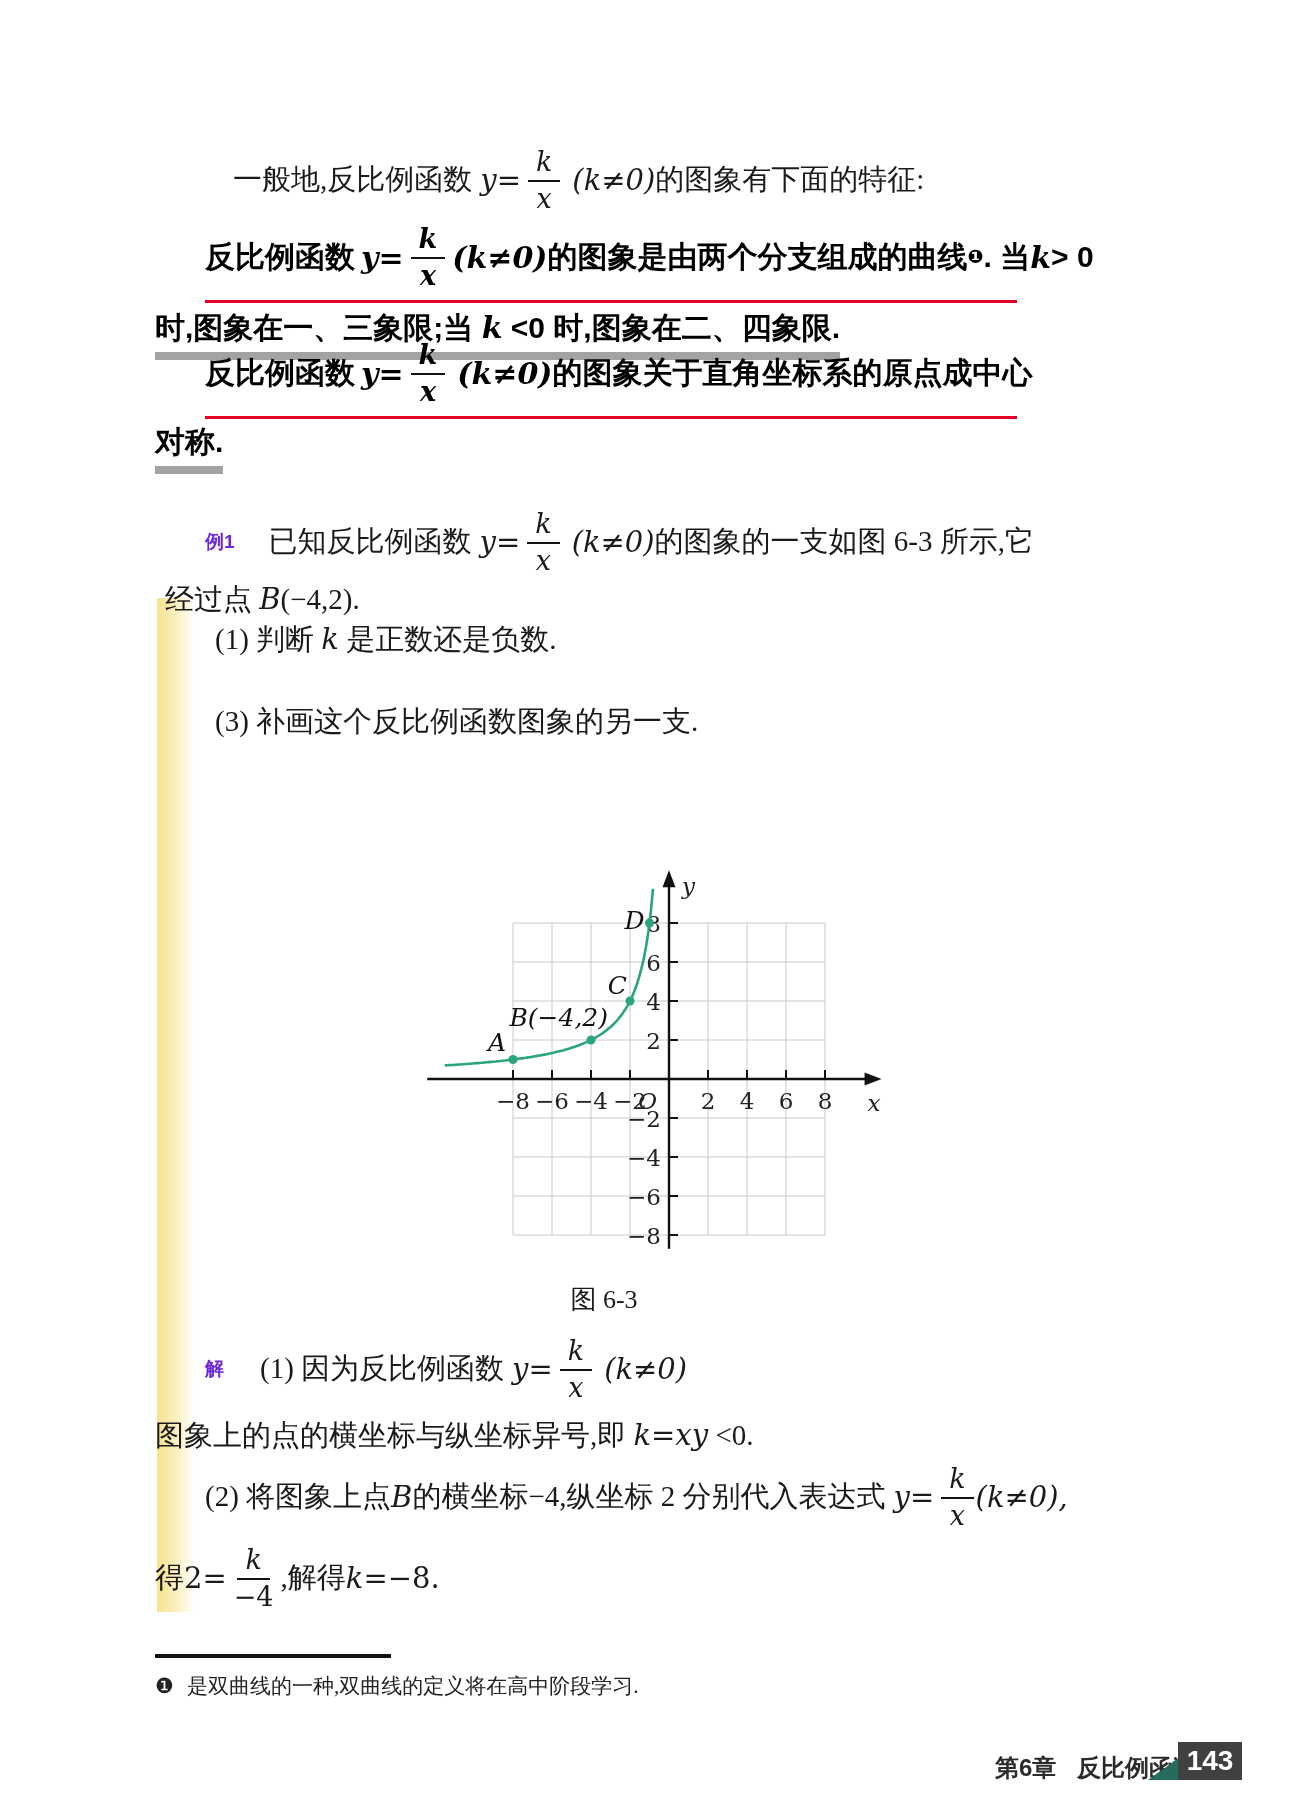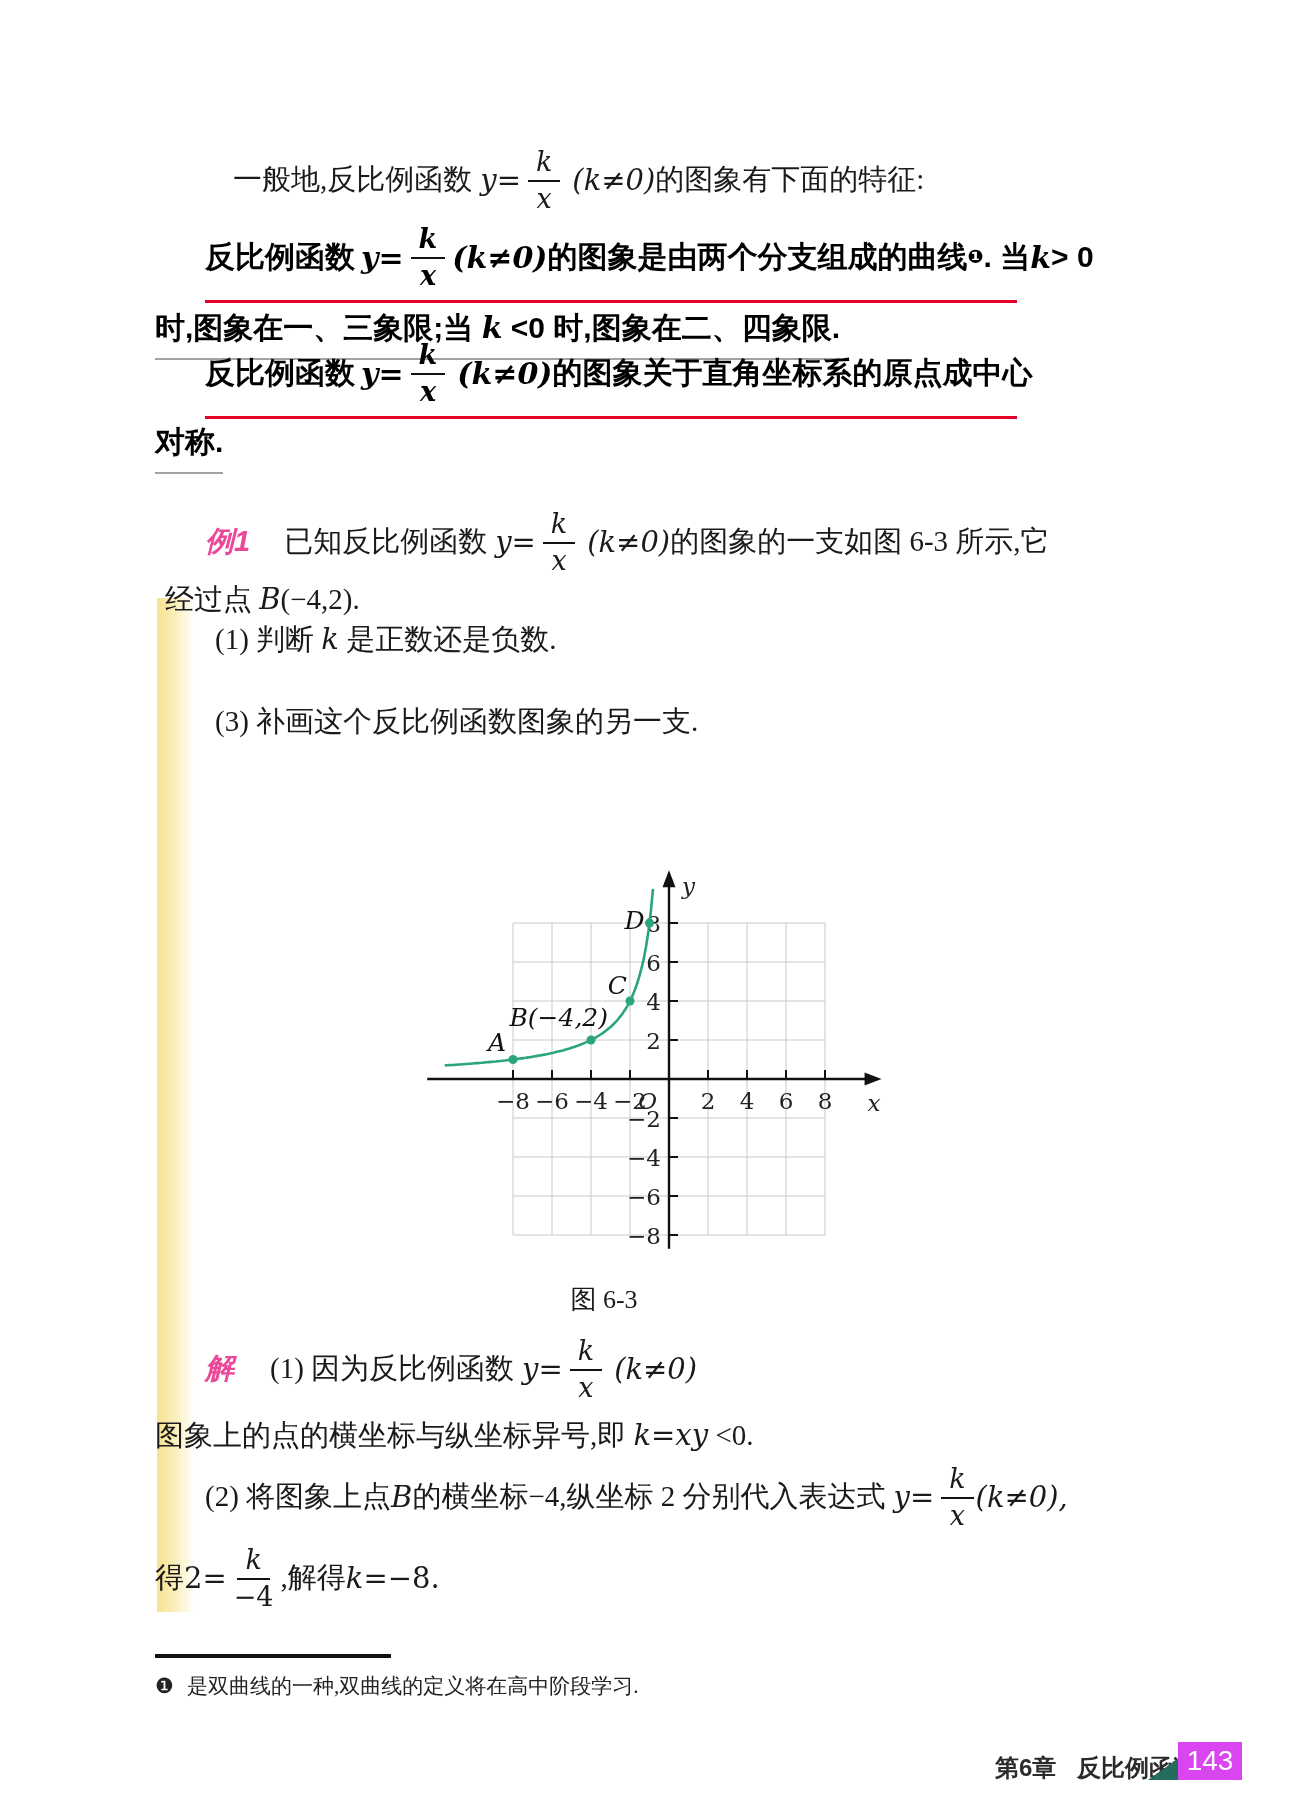--- a/index.html
+++ b/index.html
@@ -15,32 +15,32 @@
   .mn{font-family:"DejaVu Serif",serif;}
   .frac{display:inline-flex;flex-direction:column;align-items:center;
         margin:0 7px;font-family:"DejaVu Serif",serif;font-style:italic;
         font-size:27px;line-height:1.08;}
   .frac .num{padding:0 8px 3px;border-bottom:2px solid #111;}
   .frac .den{padding-top:2px;}
   .cond{margin-left:5px;}
   .bold-hei{font-family:"Liberation Sans","DejaVu Sans",sans-serif;font-weight:bold;color:#000;}
   .b-size{font-size:30px;}
   .redline-block{border-bottom:3px solid #e60027;}
-  .redline-inline{display:inline-block;border-bottom:2px solid #a3a3a3;padding-bottom:12px;}
+  .redline-inline{display:inline-block;border-bottom:8px solid #a3a3a3;padding-bottom:6px;}
   .green-label{font-family:"Liberation Sans","DejaVu Sans",sans-serif;font-weight:bold;
-               color:#ec4899;font-size:29px;font-style:italic;}
+               color:#6d28d9;font-size:19px;}
   .fnmark{font-size:19px;vertical-align:9px;line-height:0;}
   .strip{background:linear-gradient(to right,#f7e28e 0%,#fbeeb9 45%,rgba(255,252,240,0) 100%);}
   .caption{font-size:26px;text-align:center;}
   .fnrule{background:#111;}
   .fntext{font-size:21px;color:#222;white-space:nowrap;}
   .footer-chapter{font-family:"Liberation Sans","DejaVu Sans",sans-serif;
                   font-weight:bold;font-size:24px;color:#2b2b2b;white-space:nowrap;}
-  .pagebox{background:#d946ef;color:#ffffff;display:flex;align-items:center;justify-content:center;
-           font-family:"Liberation Sans","DejaVu Sans",sans-serif;font-weight:normal;font-size:28px;}
+  .pagebox{background:#404040;color:#ffffff;display:flex;align-items:center;justify-content:center;
+           font-family:"Liberation Sans","DejaVu Sans",sans-serif;font-weight:bold;font-size:28px;}
   .pageflag{background:#256c5f;clip-path:polygon(100% 0,100% 100%,0 100%);}
   
   .tick{font-family:"DejaVu Serif",serif;font-size:23px;fill:#222;}
   .mi-t{font-style:italic;}
   .ptlabel{font-family:"DejaVu Serif",serif;font-size:25px;fill:#111;font-style:italic;}
 </style>
 </head>
 <body>
 
 <div class="page">

